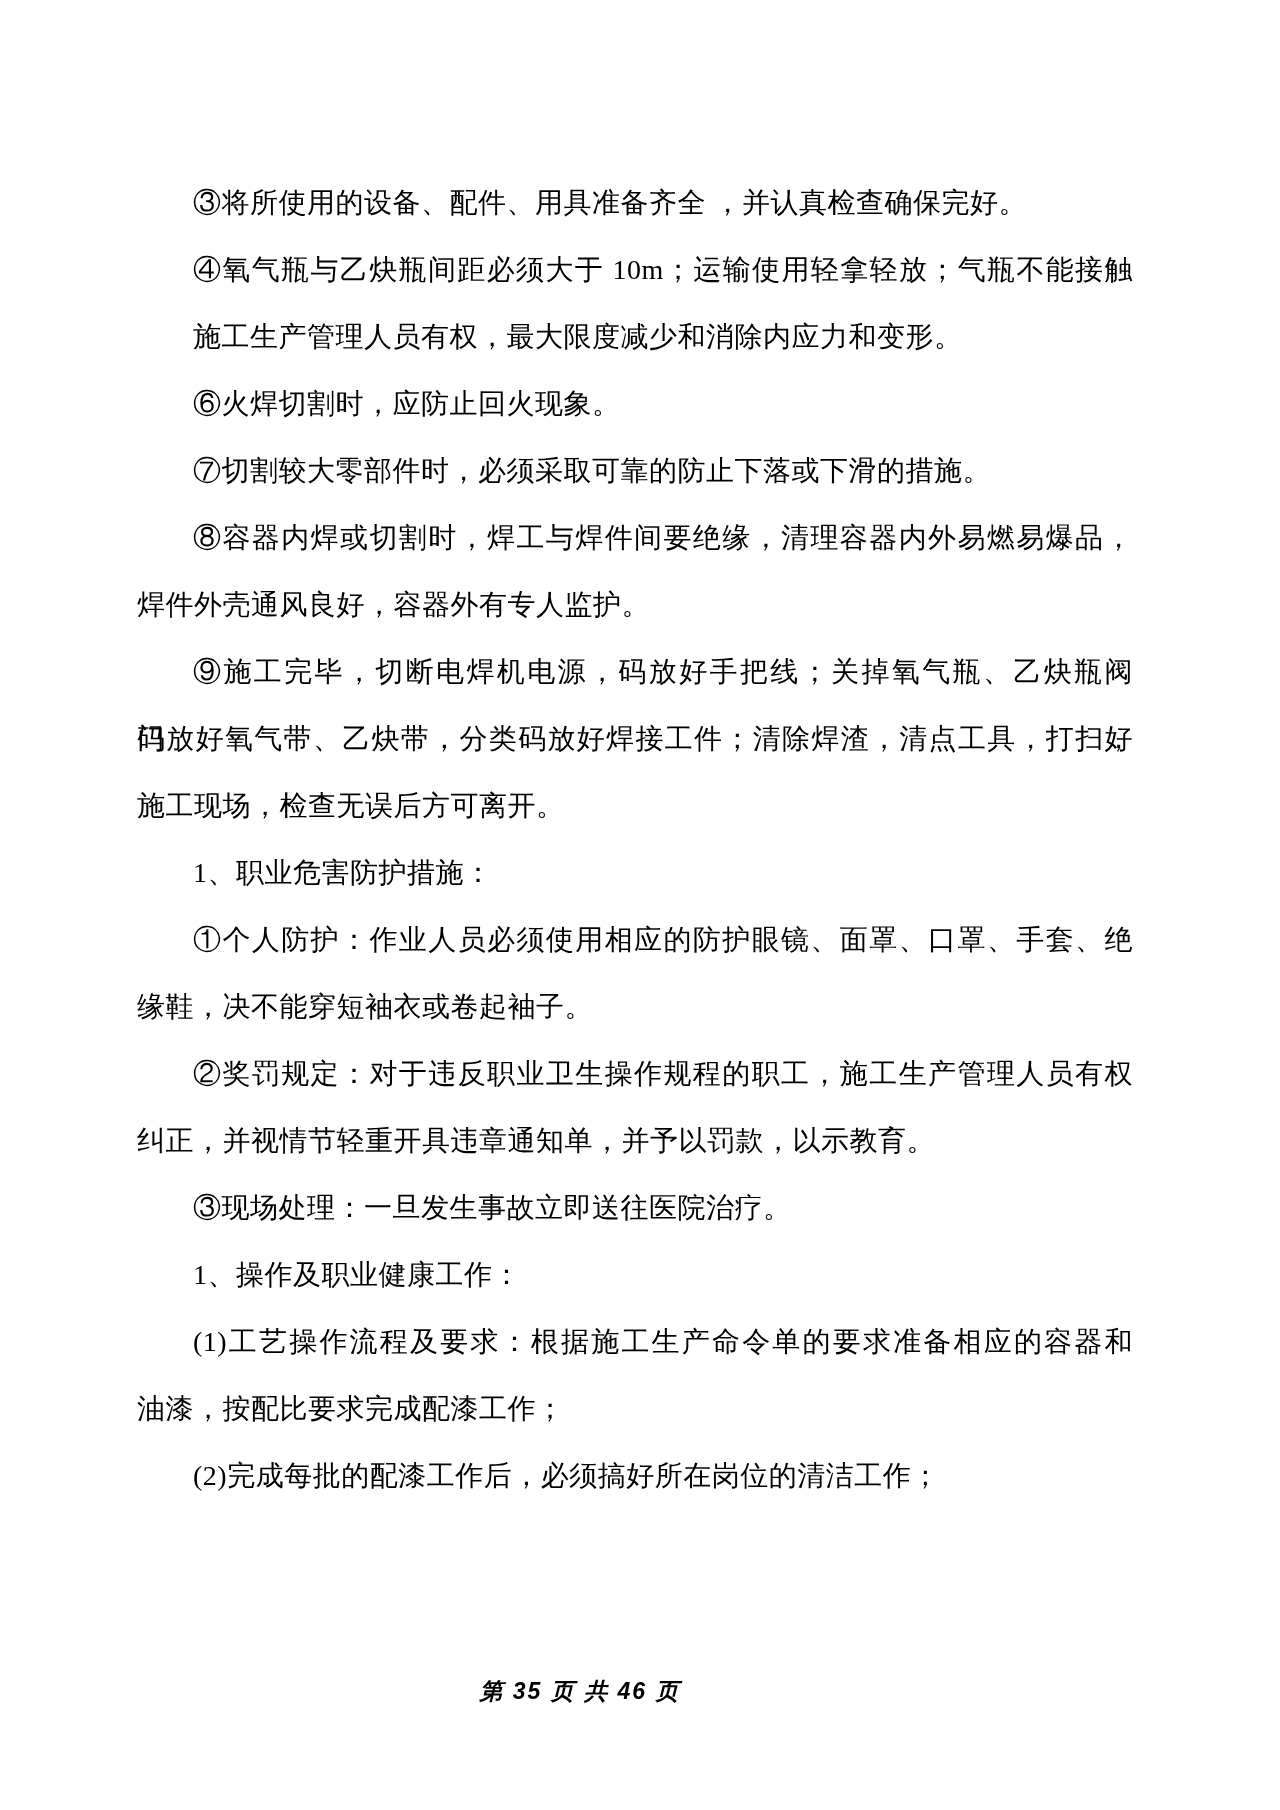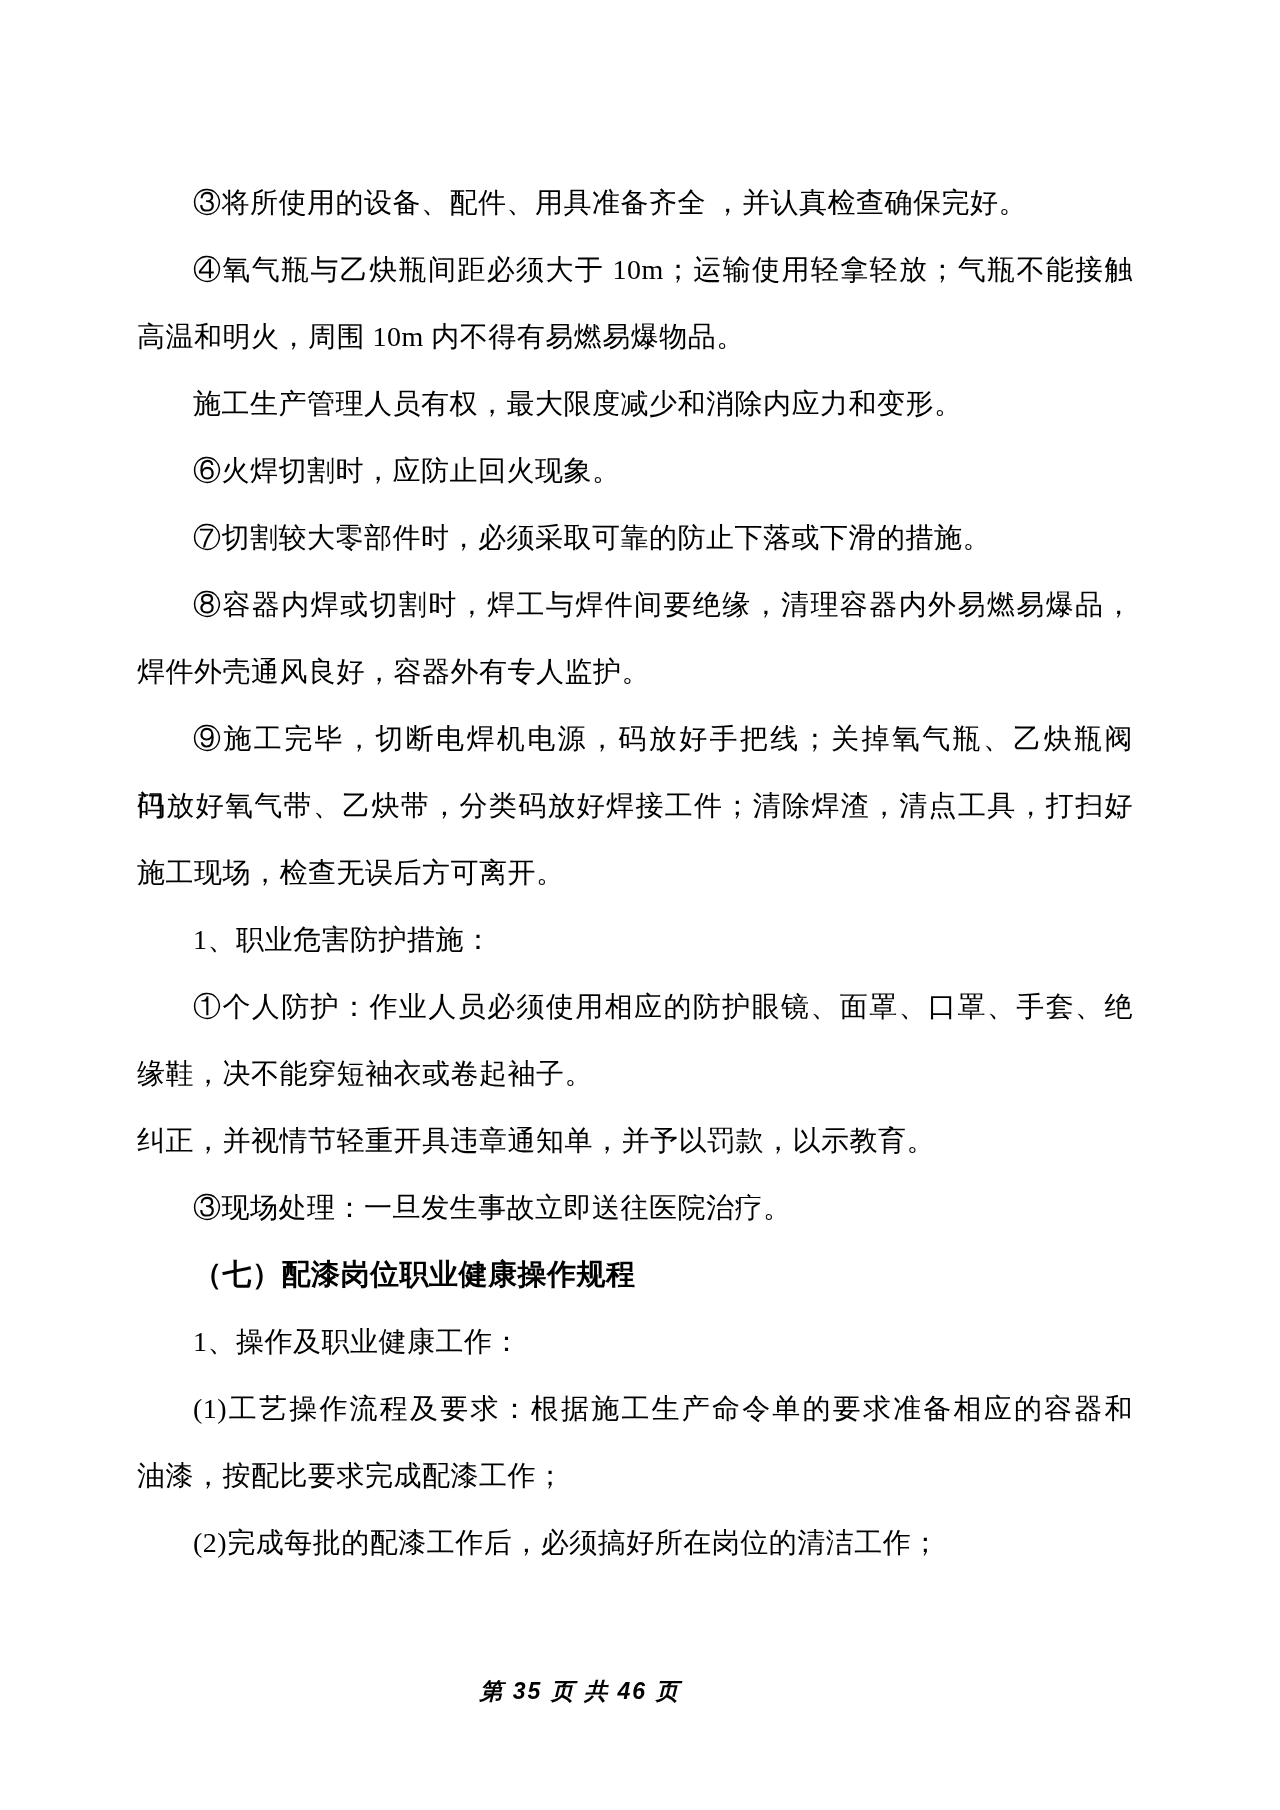--- a/index.html
+++ b/index.html
@@ -55,35 +55,34 @@
     font-style: italic;
   }
 </style>
 </head>
 <body>
 
 <div class="page">
   <div class="textblock">
     <div class="ln ind">③将所使用的设备、配件、用具准备齐全 ，并认真检查确保完好。</div>
     <div class="ln ind fill">④氧气瓶与乙炔瓶间距必须大于 10m；运输使用轻拿轻放；气瓶不能接触</div>
-    <div class="ln">高温和明火，周围 10m 内不得有易燃易爆物品。</div>
     <div class="ln ind">施工生产管理人员有权，最大限度减少和消除内应力和变形。</div>
     <div class="ln ind">⑥火焊切割时，应防止回火现象。</div>
     <div class="ln ind">⑦切割较大零部件时，必须采取可靠的防止下落或下滑的措施。</div>
     <div class="ln ind fill">⑧容器内焊或切割时，焊工与焊件间要绝缘，清理容器内外易燃易爆品，</div>
     <div class="ln">焊件外壳通风良好，容器外有专人监护。</div>
     <div class="ln ind fill">⑨施工完毕，切断电焊机电源，码放好手把线；关掉氧气瓶、乙炔瓶阀门，</div>
     <div class="ln fill">码放好氧气带、乙炔带，分类码放好焊接工件；清除焊渣，清点工具，打扫好</div>
     <div class="ln">施工现场，检查无误后方可离开。</div>
     <div class="ln ind">1、职业危害防护措施：</div>
     <div class="ln ind fill">①个人防护：作业人员必须使用相应的防护眼镜、面罩、口罩、手套、绝</div>
     <div class="ln">缘鞋，决不能穿短袖衣或卷起袖子。</div>
+    <div class="ln ind fill">②奖罚规定：对于违反职业卫生操作规程的职工，施工生产管理人员有权</div>
     <div class="ln">纠正，并视情节轻重开具违章通知单，并予以罚款，以示教育。</div>
     <div class="ln ind">③现场处理：一旦发生事故立即送往医院治疗。</div>
-    <div class="ln ind head">（七）配漆岗位职业健康操作规程</div>
     <div class="ln ind">1、操作及职业健康工作：</div>
     <div class="ln ind fill">(1)工艺操作流程及要求：根据施工生产命令单的要求准备相应的容器和</div>
     <div class="ln">油漆，按配比要求完成配漆工作；</div>
     <div class="ln ind">(2)完成每批的配漆工作后，必须搞好所在岗位的清洁工作；</div>
   </div>
 
   <div class="footer">第 35 页 共 46 页</div>
 </div>
 
 </body></html>

